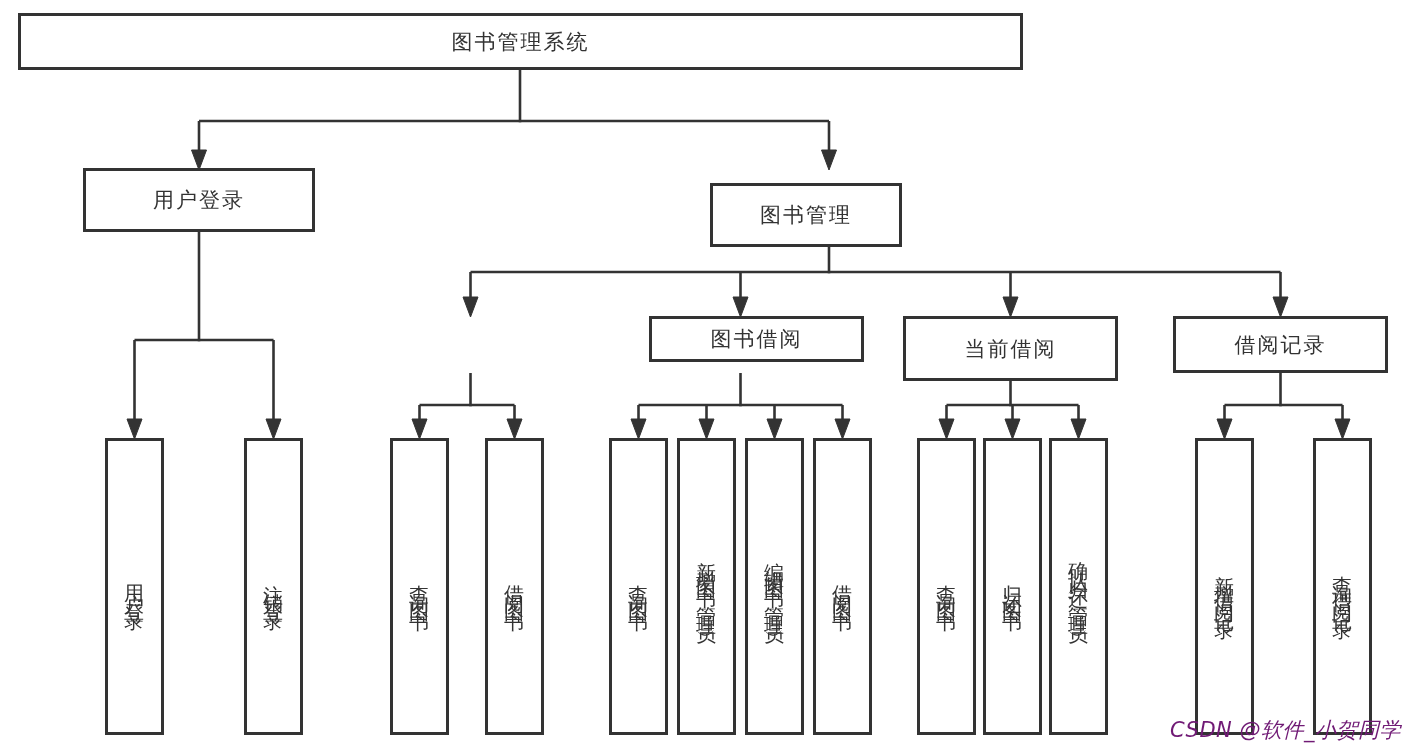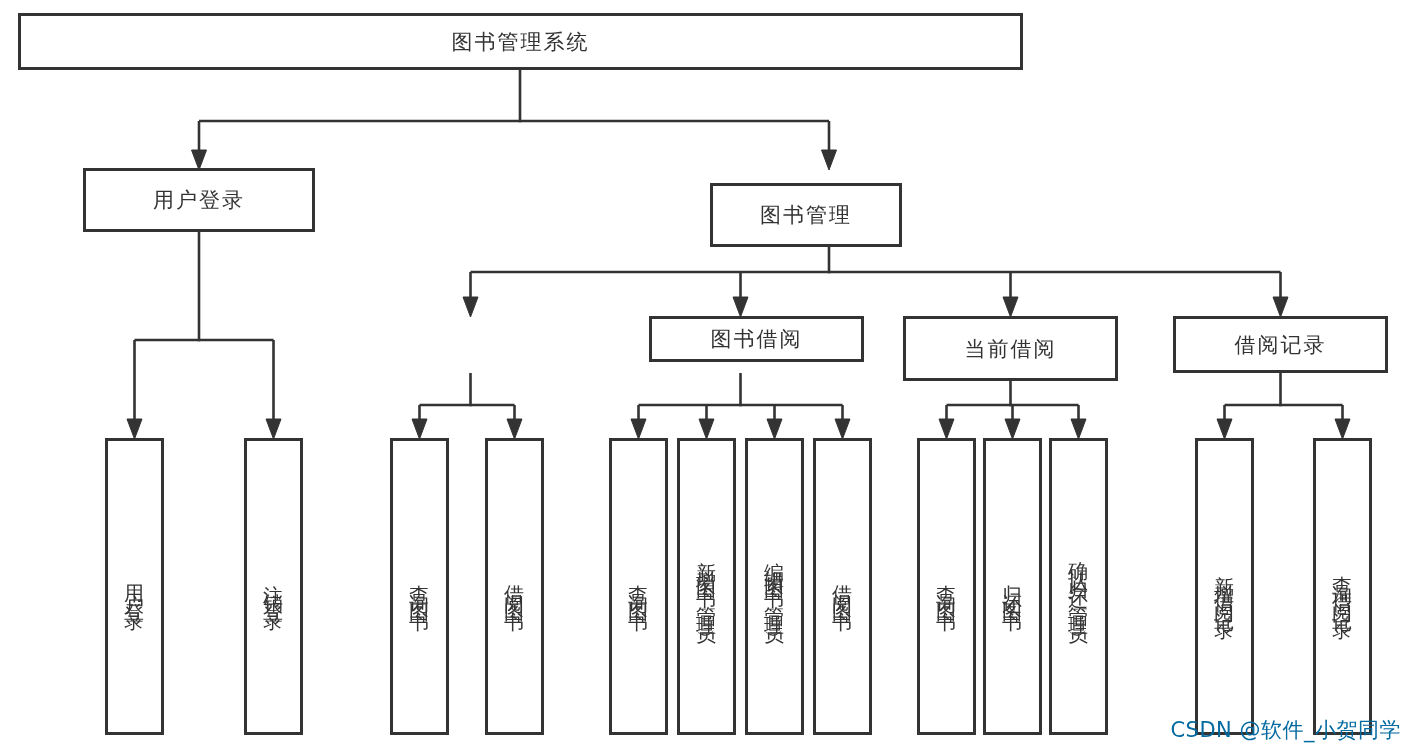--- a/index.html
+++ b/index.html
@@ -26,22 +26,22 @@
   }
   .vbox span{
     writing-mode:vertical-rl;
     text-orientation:mixed;
     font-size:20px;color:#333333;
     letter-spacing:9px;line-height:1;
     white-space:nowrap;
   }
   #watermark{
     position:absolute;right:4px;bottom:3px;
-    font-size:21px;color:#0369a1;letter-spacing:0.5px;
-    z-index:20;white-space:nowrap;
+    font-size:21px;color:#701a75;letter-spacing:0.5px;
+    z-index:20;white-space:nowrap;font-style:italic;
   }
 </style>
 </head>
 <body>
 
 <div id="canvas">
 
   <svg id="lines" viewBox="0 0 1405 747" xmlns="http://www.w3.org/2000/svg">
 
     <g>

